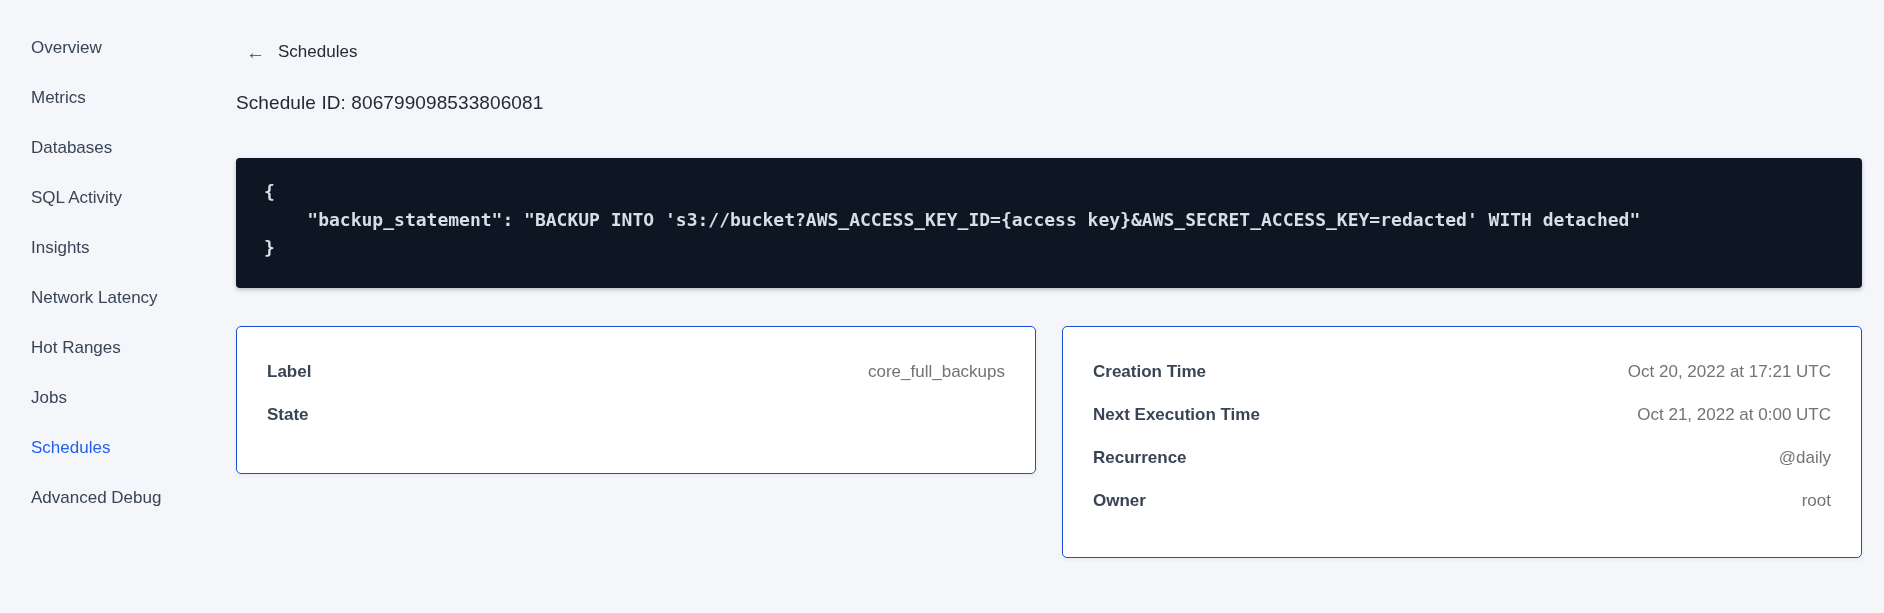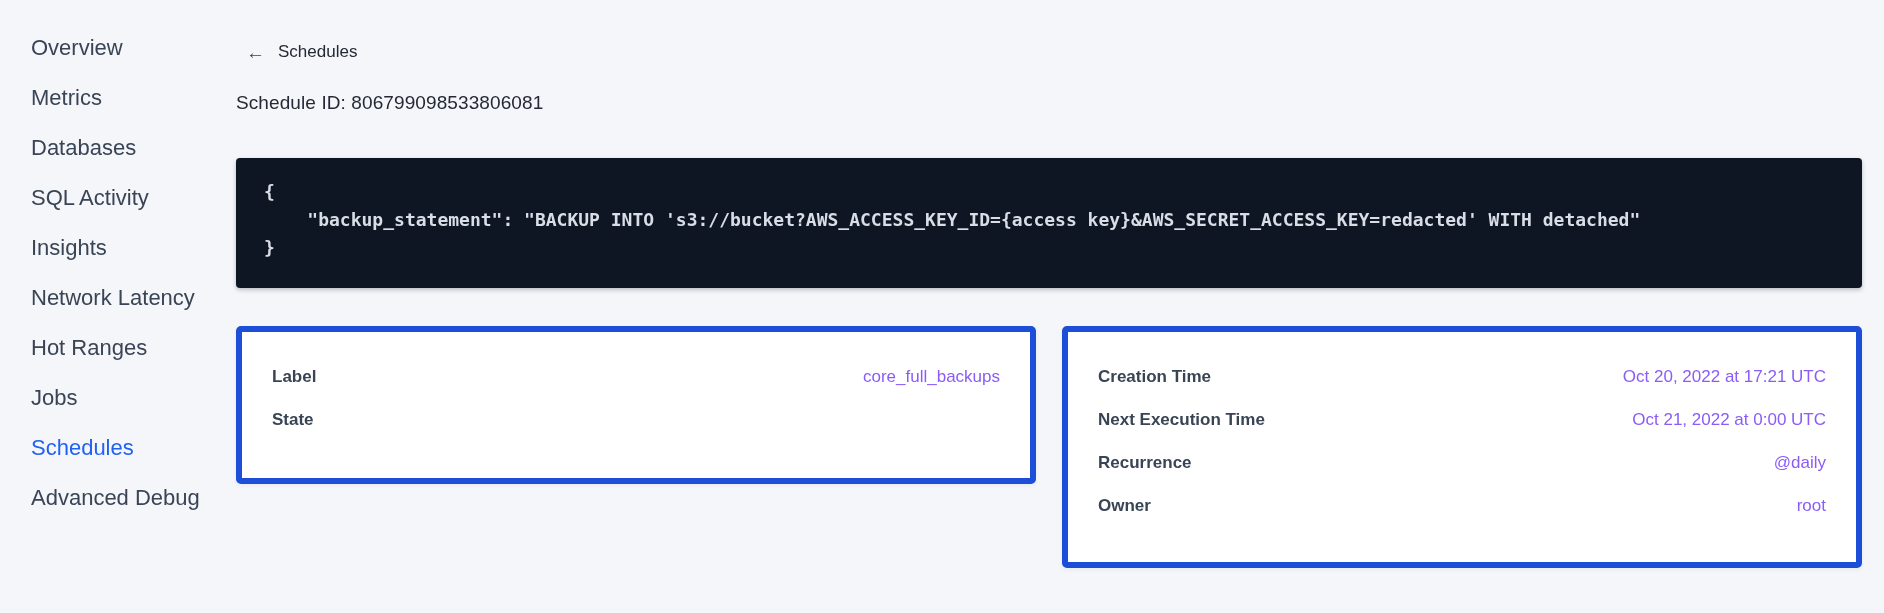--- a/index.html
+++ b/index.html
@@ -13,21 +13,21 @@
   .app { display:flex; width:1884px; height:613px; }
 
   
   .sidebar {
     width:236px; min-width:236px;
     padding:23px 0 0 31px;
   }
   .nav-item {
     height:50px;
     display:flex; align-items:center;
-    font-size:22px; font-weight:400;
+    font-size:17px; font-weight:400;
     color:#394455;
     cursor:pointer;
     white-space:nowrap;
     text-align:right;
   }
   .nav-item.active { color:#2161f0; font-weight:500; }
 
   
   .main { flex:1; padding:0 24px 0 0; }
 
@@ -70,32 +70,32 @@
   .cards {
     margin-top:38px;
     display:flex;
     gap:26px;
     width:1626px;
     align-items:flex-start;
   }
   .card {
     flex:1;
     background:#ffffff;
-    border:6px solid #1d4ed8;
+    border:1px solid #1d4ed8;
     border-radius:5px;
     box-shadow:0 2px 4px rgba(57,68,85,.06);
     padding:24px 30px 36px 30px;
   }
   .card.tall { padding-bottom:34px; }
   .card-row {
     height:43px;
     display:flex; align-items:center; justify-content:space-between;
   }
   .card-row .k { font-size:17px; font-weight:700; color:#394455; }
-  .card-row .v { font-size:17px; font-weight:400; color:#8b5cf6; text-align:right; }
+  .card-row .v { font-size:17px; font-weight:400; color:#737373; text-align:right; }
 </style>
 </head>
 <body>
 
 <div class="app">
 
   <nav class="sidebar">
     <div class="nav-item">Overview</div>
     <div class="nav-item">Metrics</div>
     <div class="nav-item">Databases</div>

